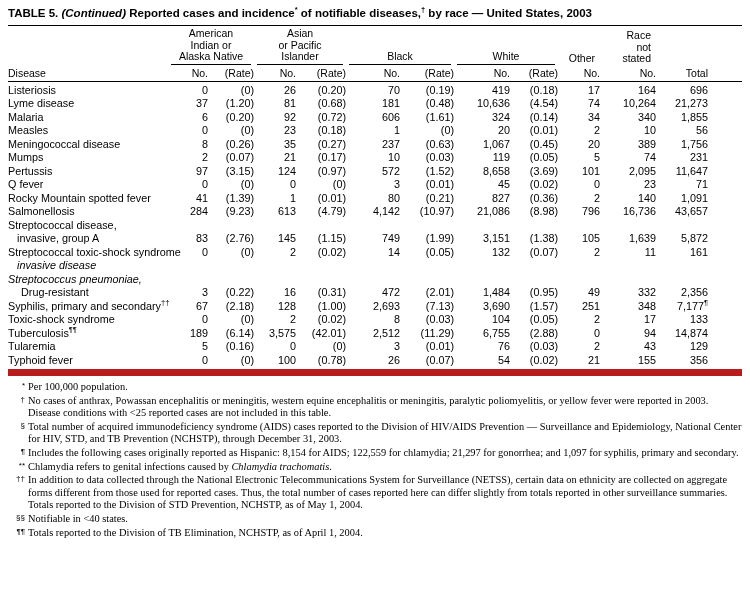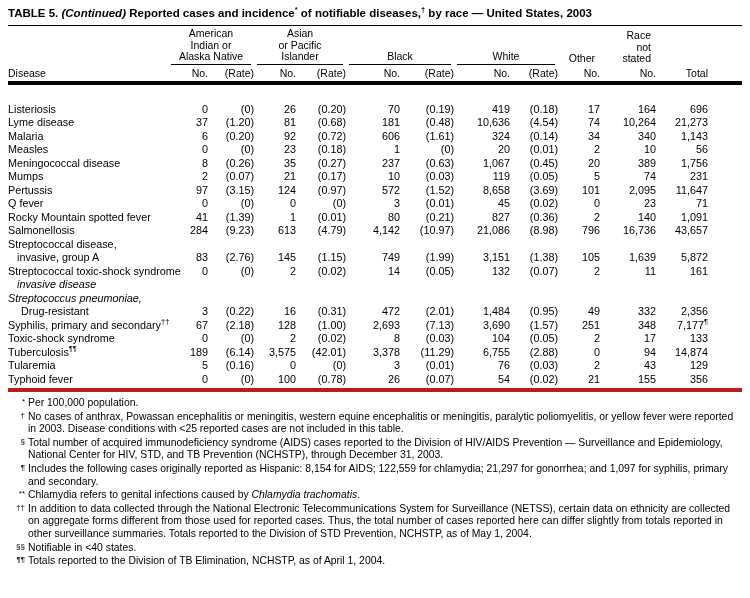--- a/index.html
+++ b/index.html
@@ -34,53 +34,53 @@
   thead th {
     font-weight: normal;
     font-size: 10.5px;
     padding: 0;
     vertical-align: bottom;
   }
   .grp .gl { text-align: center; line-height: 11.5px; }
   .grp .gline { border-bottom: 1px solid #000; padding-bottom: 1px; margin: 2px 3px 0 3px; }
   .grp.right-grp .gl { text-align: right; padding-right: 5px; }
   .subrow th {
-    border-bottom: 4px solid #000000;
+    border-bottom: 1px solid #000000;
     padding: 2px 0 2px 0;
     text-align: right;
     line-height: 12px;
   }
   .subrow th.disease-h { text-align: left; }
   th.total-h, td.total { padding-right: 34px !important; }
 
   tbody td {
     font-size: 10.8px;
     line-height: 13.5px;
     padding: 0;
     white-space: nowrap;
   }
   tbody td.num { text-align: right; }
   tbody td.disease { text-align: left; overflow: visible; }
-  tbody tr:first-child td { padding-top: 18px; }
-  tbody tr:last-child td { border-bottom: 4px solid #b91c1c; padding-bottom: 2px; }
+  tbody tr:first-child td { padding-top: 2px; }
+  tbody tr:last-child td { border-bottom: 7px solid #b91c1c; padding-bottom: 2px; }
   .indent1 { padding-left: 9px !important; }
   .indent2 { padding-left: 13px !important; }
   .italic { font-style: italic; }
 
   .footnotes { margin-top: 5px; font-size: 10.4px; }
   .fn { display: flex; margin-top: 1px; }
   .fn-marker {
     width: 17px; min-width: 17px;
     text-align: right;
     padding-right: 3px;
     font-size: 8px;
     position: relative; top: -1px;
     line-height: 12.6px;
   }
-  .fn-text { flex: 1; line-height: 12.6px; }
+  .fn-text { flex: 1; line-height: 12.6px; font-family: Liberation Serif, serif; }
   .fn-text i { font-style: italic; }
 </style>
 </head>
 <body>
 
 <div class="page">
 
   <p class="title">
     <span>TABLE 5.</span>
     <span class="i">(Continued)</span><span> Reported cases and incidence</span><sup>*</sup><span> of notifiable diseases,</span><sup>†</sup><span> by race — United States, 2003</span>
@@ -187,21 +187,21 @@
           <td class="num">6</td>
           <td class="num">(0.20)</td>
           <td class="num">92</td>
           <td class="num">(0.72)</td>
           <td class="num">606</td>
           <td class="num">(1.61)</td>
           <td class="num">324</td>
           <td class="num">(0.14)</td>
           <td class="num">34</td>
           <td class="num">340</td>
-          <td class="num total">1,143</td>
+          <td class="num total">1,855</td>
         </tr>
         <tr>
           <td class="disease">Measles</td>
           <td class="num">0</td>
           <td class="num">(0)</td>
           <td class="num">23</td>
           <td class="num">(0.18)</td>
           <td class="num">1</td>
           <td class="num">(0)</td>
           <td class="num">20</td>
@@ -405,21 +405,21 @@
           <td class="num">2</td>
           <td class="num">17</td>
           <td class="num total">133</td>
         </tr>
         <tr>
           <td class="disease">Tuberculosis<sup>¶¶</sup></td>
           <td class="num">189</td>
           <td class="num">(6.14)</td>
           <td class="num">3,575</td>
           <td class="num">(42.01)</td>
-          <td class="num">3,378</td>
+          <td class="num">2,512</td>
           <td class="num">(11.29)</td>
           <td class="num">6,755</td>
           <td class="num">(2.88)</td>
           <td class="num">0</td>
           <td class="num">94</td>
           <td class="num total">14,874</td>
         </tr>
         <tr>
           <td class="disease">Tularemia</td>
           <td class="num">5</td>

